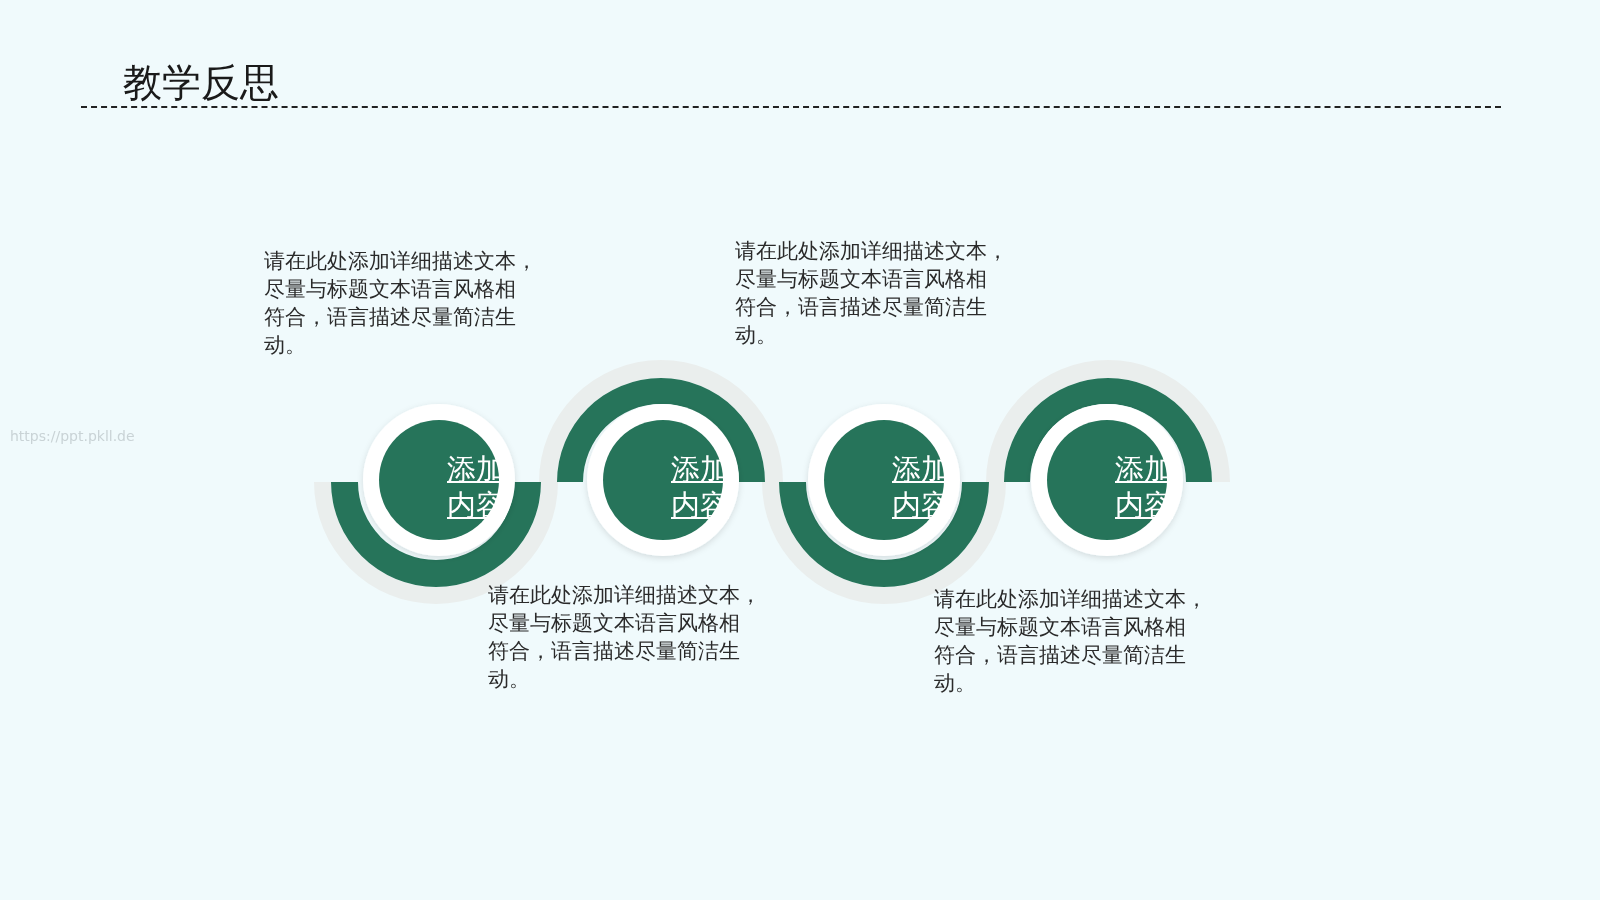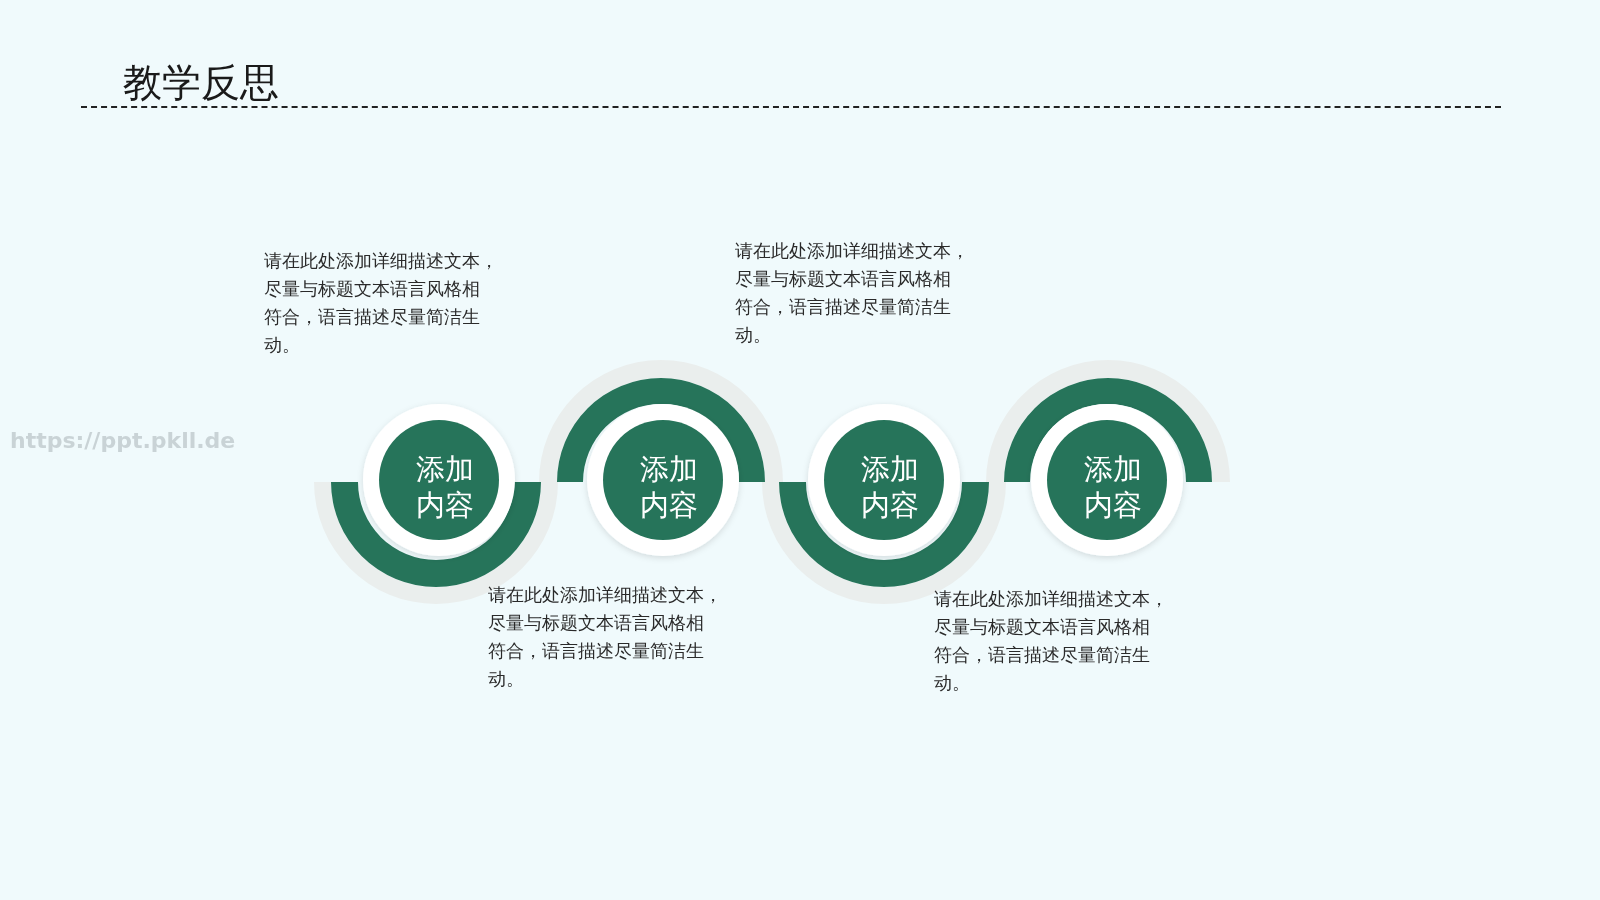--- a/index.html
+++ b/index.html
@@ -12,31 +12,31 @@
   .title {
     position: absolute; left: 123px; top: 56px;
     font-size: 39px; color: #1a1a1a; letter-spacing: 0px;
   }
   .divider {
     position: absolute; left: 81px; top: 106px; width: 1420px; height: 0;
     border-top: 2px dashed #222;
   }
   .watermark {
     position: absolute; left: 10px; top: 428px;
-    font-size: 22px; font-weight: bold; color: #c9d3d6;
+    font-size: 14px; font-weight: normal; color: #c9d3d6;
     font-family: "DejaVu Sans", sans-serif;
   }
   .diagram { position: absolute; left: 0; top: 0; width: 1600px; height: 900px; }
   .node-label {
-    position: absolute; width: 120px; text-align: center;
-    color: #ffffff; font-size: 29px; line-height: 36px;
+    position: absolute; width: 120px; text-align: right;
+    color: #ffffff; font-size: 29px; line-height: 36px; text-decoration: underline;
   }
   .desc {
     position: absolute; width: 300px;
-    font-size: 18px; line-height: 28px; color: #2a2a2a;
+    font-size: 21px; line-height: 28px; color: #2a2a2a;
   }
 </style>
 </head>
 <body>
 
 <div class="title">教学反思</div>
 <div class="divider"></div>
 <div class="watermark">https://ppt.pkll.de</div>
 
 <svg class="diagram" width="1600" height="900" viewBox="0 0 1600 900">

